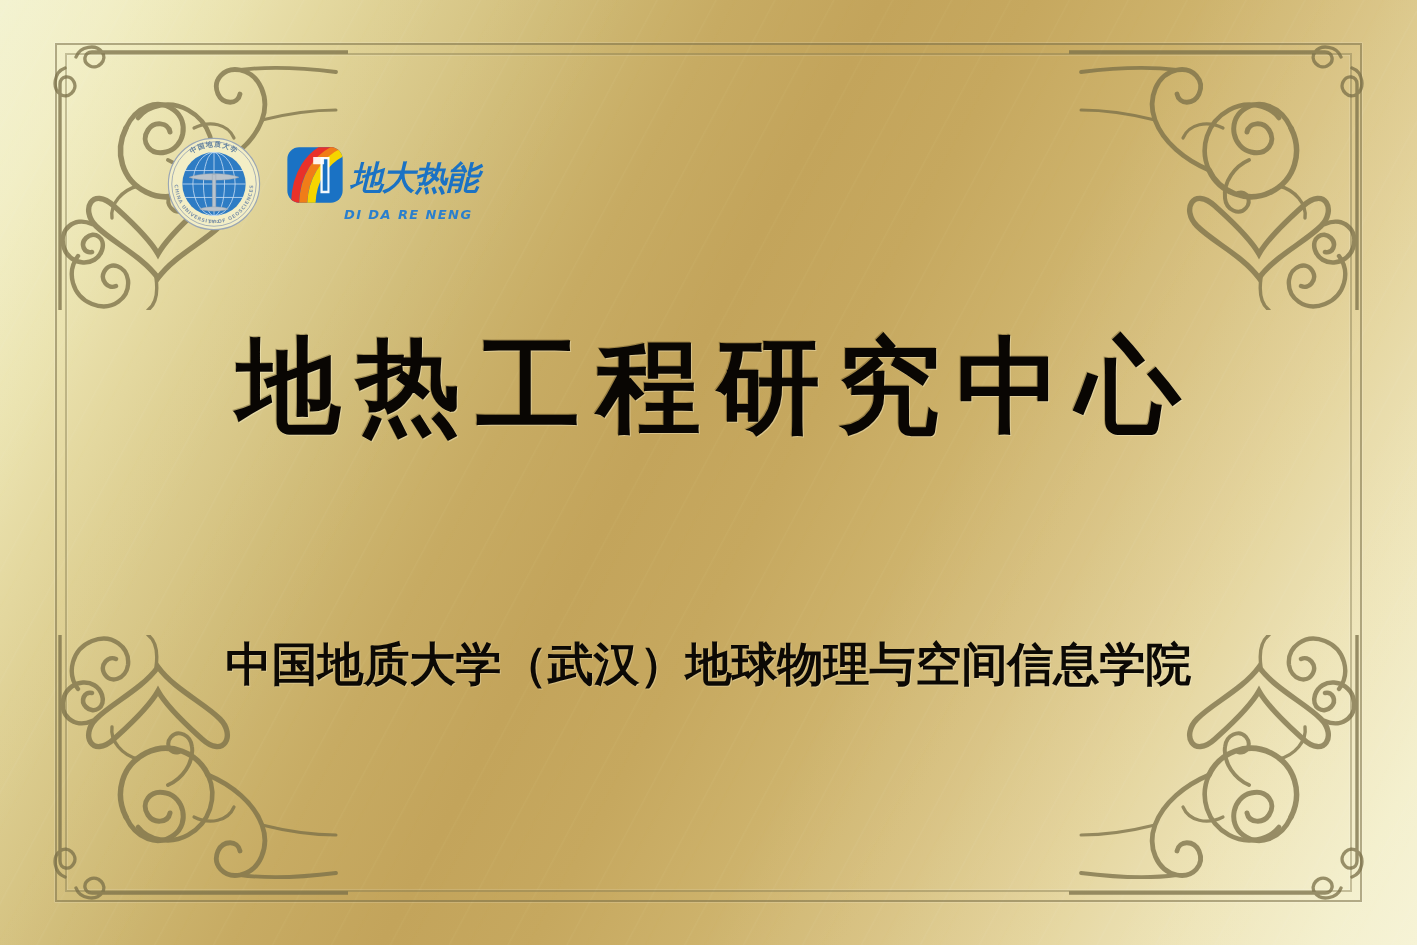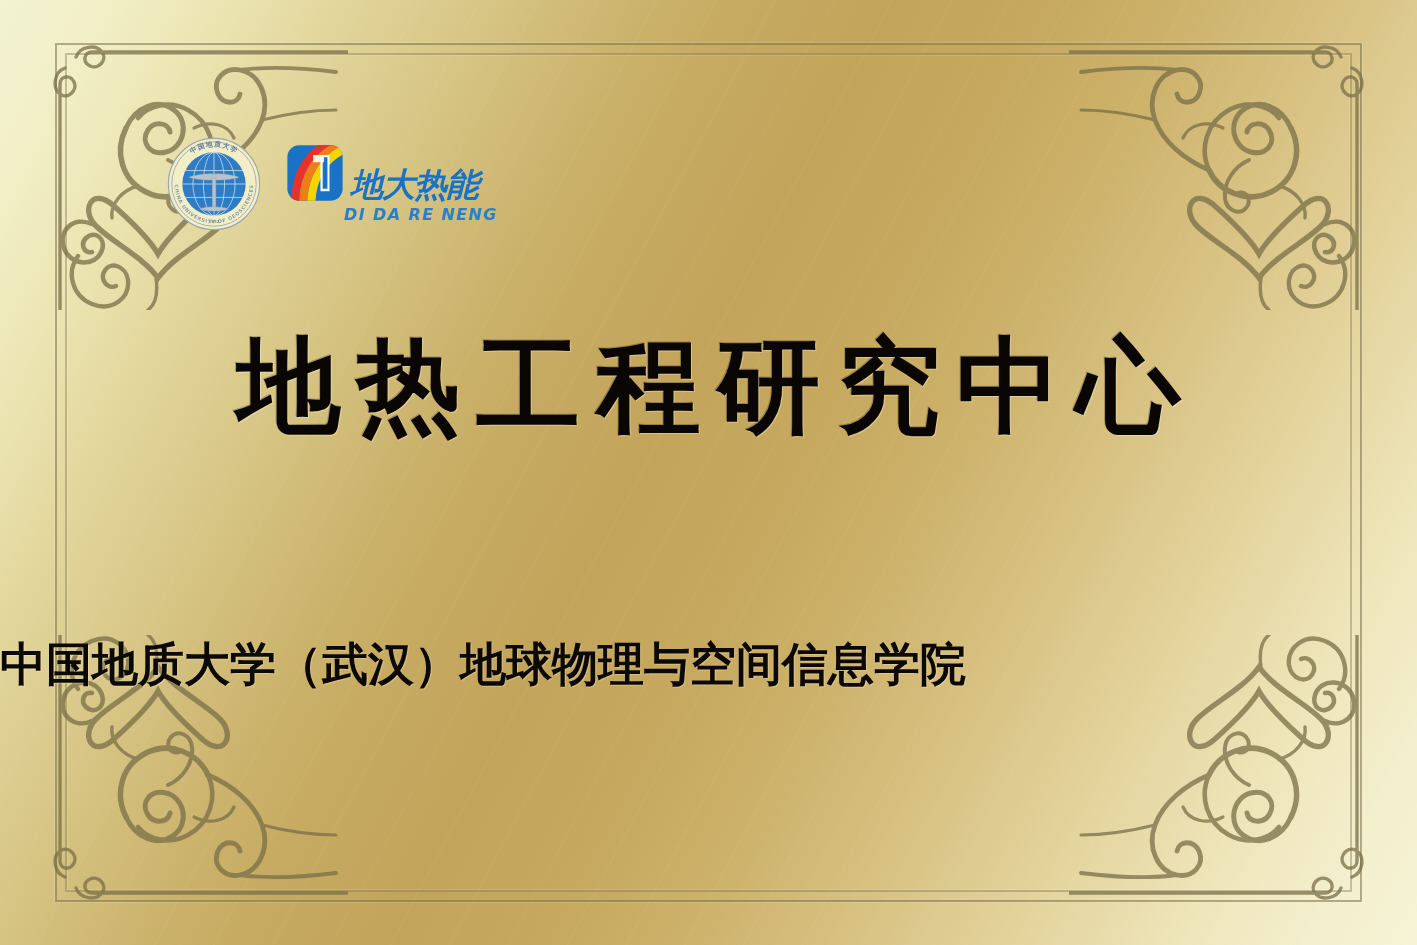--- a/index.html
+++ b/index.html
@@ -107,34 +107,34 @@
     top: 136px;
     display: flex;
     align-items: center;
     gap: 24px;
   }
   #cug-seal { width: 96px; height: 96px; display: block; }
   #didareneng { display: flex; flex-direction: column; align-items: flex-start; }
   #ddrn-top { display: flex; align-items: flex-end; gap: 6px; }
   #ddrn-mark { width: 58px; height: 58px; display: block; }
   #ddrn-cn {
-    font-family: Liberation Sans, sans-serif;
+    font-family: Liberation Serif, serif;
     font-size: 33px;
     font-weight: bold;
     font-style: italic;
     color: #1a72c4;
     letter-spacing: -1px;
     line-height: 1;
-    margin-bottom: 1px;
+    margin-bottom: 9px;
     white-space: nowrap;
     text-align: right;
   }
   #ddrn-en {
     font-family: "DejaVu Sans", "Liberation Sans", sans-serif;
-    font-size: 16px;
+    font-size: 13px;
     font-weight: bold;
     font-style: italic;
     color: #2a7fcd;
     letter-spacing: 1.4px;
     margin-top: 3px;
     margin-left: 58px;
     white-space: nowrap;
   }
 
   
@@ -154,21 +154,21 @@
     text-shadow:
       1px 1px 0 rgba(255,252,225,0.35),
       -1px -1px 0 rgba(60,42,10,0.30);
   }
 
   
   #subtitle {
     position: absolute;
     left: 0; right: 0;
     top: 636px;
-    text-align: left;
+    text-align: center;
     color: #0c0905;
     font-family: "DejaVu Sans", "Liberation Sans", sans-serif;
     font-weight: bold;
   }
   #sub-line-1 {
     font-size: 46px;
     line-height: 1.22;
     letter-spacing: 0px;
     white-space: nowrap;
     text-shadow: 1px 1px 0 rgba(255,252,225,0.28);

